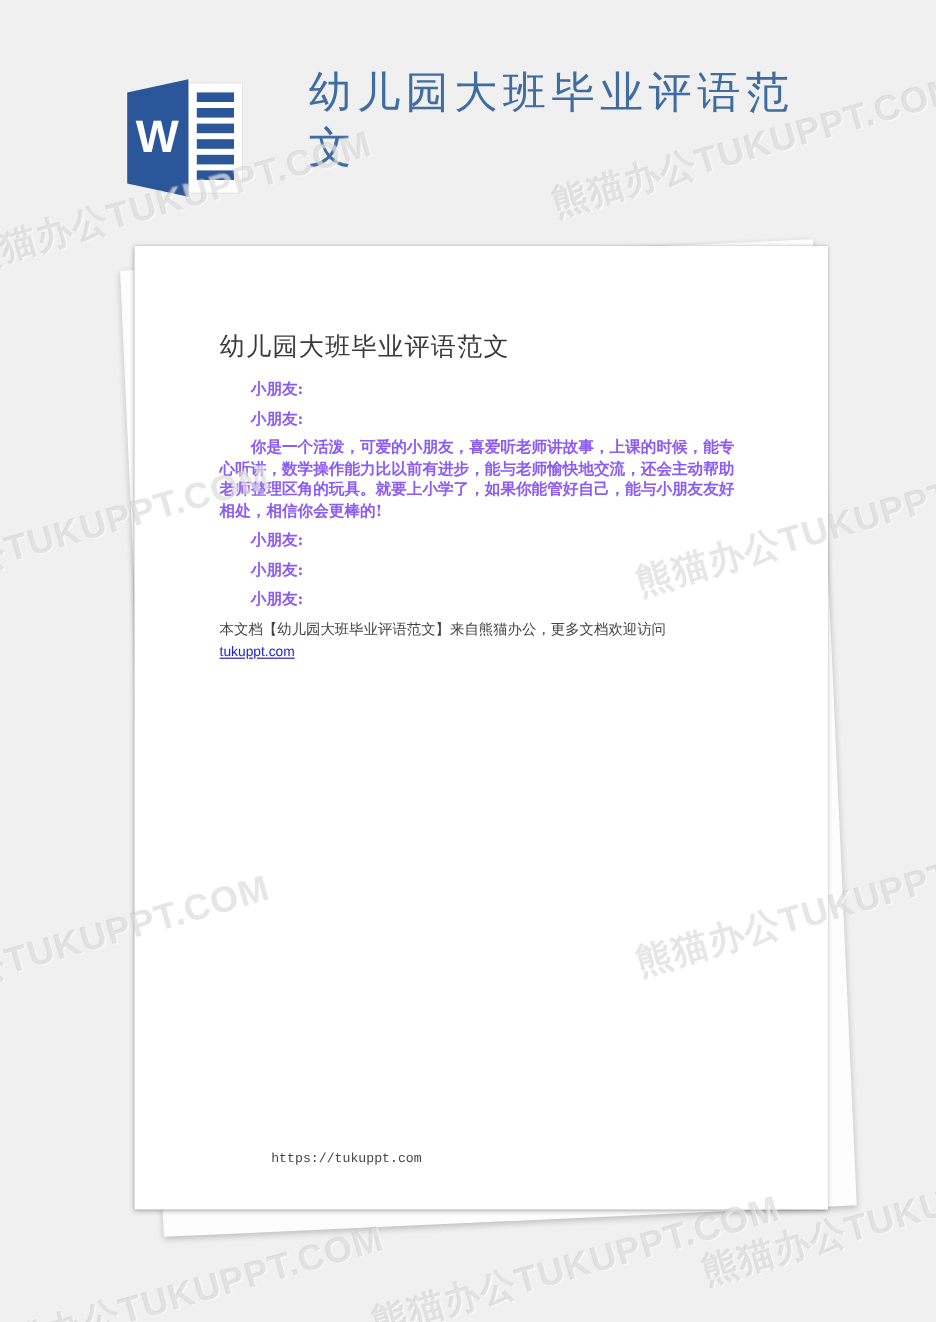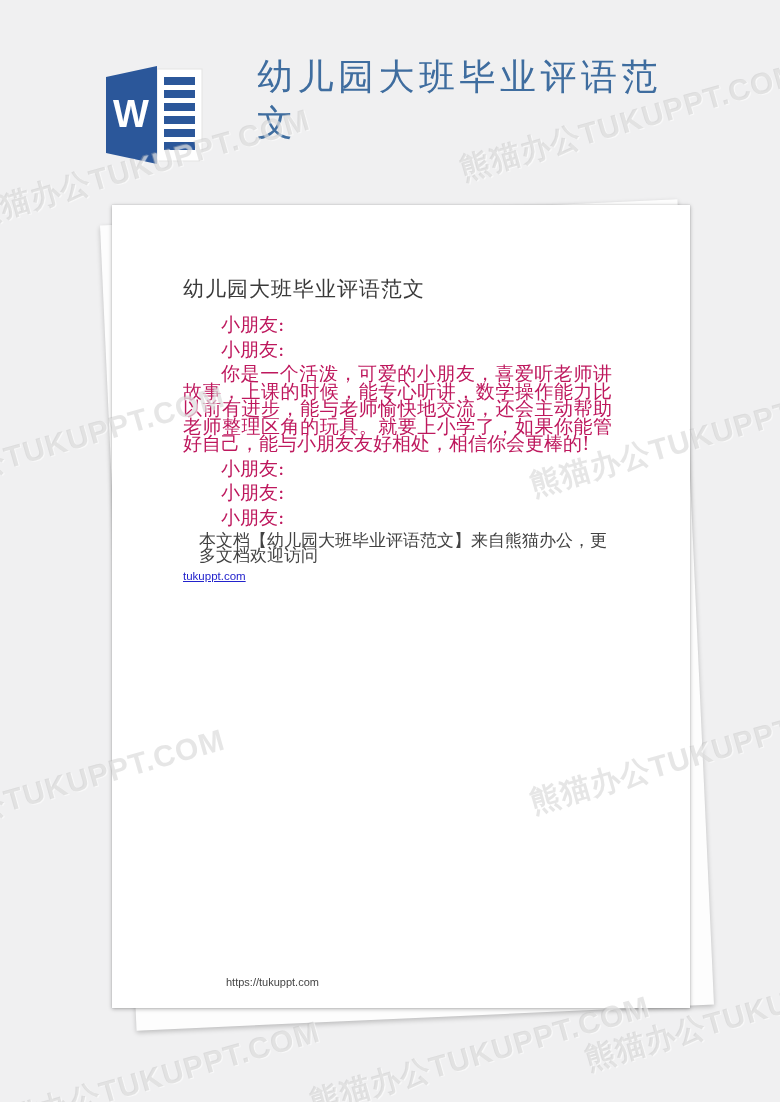--- a/index.html
+++ b/index.html
@@ -63,47 +63,48 @@
     font-family: "DejaVu Serif", serif;
     font-size: 21px;
     line-height: 28px;
     font-weight: 400;
     color: #3a3a3a;
     letter-spacing: 1px;
   }
   .salutation, .para {
     margin: 0 0 7px 0;
     font-family: "DejaVu Serif", serif;
-    font-size: 19px;
+    font-size: 13px;
     line-height: 17.5px;
-    color: #be185d;
+    color: #8b5cf6;
     text-indent: 2em;
+    font-weight: bold;
   }
   .para { text-align: justify; }
   .footer-note {
-    margin: 8px 0 2px 16px;
-    font-family: Liberation Mono, monospace;
-    font-size: 17px;
+    margin: 8px 0 2px 0;
+    font-family: Liberation Serif, serif;
+    font-size: 12px;
     line-height: 15px;
     color: #424242;
   }
   .footer-link {
     display: inline-block;
     font-family: "Liberation Sans", sans-serif;
     font-size: 11.5px;
     line-height: 15px;
     color: #2222cc;
     text-decoration: underline;
     cursor: pointer;
   }
   .page-url {
     position: absolute;
     left: 71px;
-    bottom: 20px;
-    font-family: Liberation Sans, sans-serif;
+    bottom: 36px;
+    font-family: Liberation Mono, monospace;
     font-size: 11px;
     color: #454545;
     padding-left: 43px;
   }
 
   
   #watermark-layer {
     position: absolute;
     inset: 0;
     z-index: 3;

